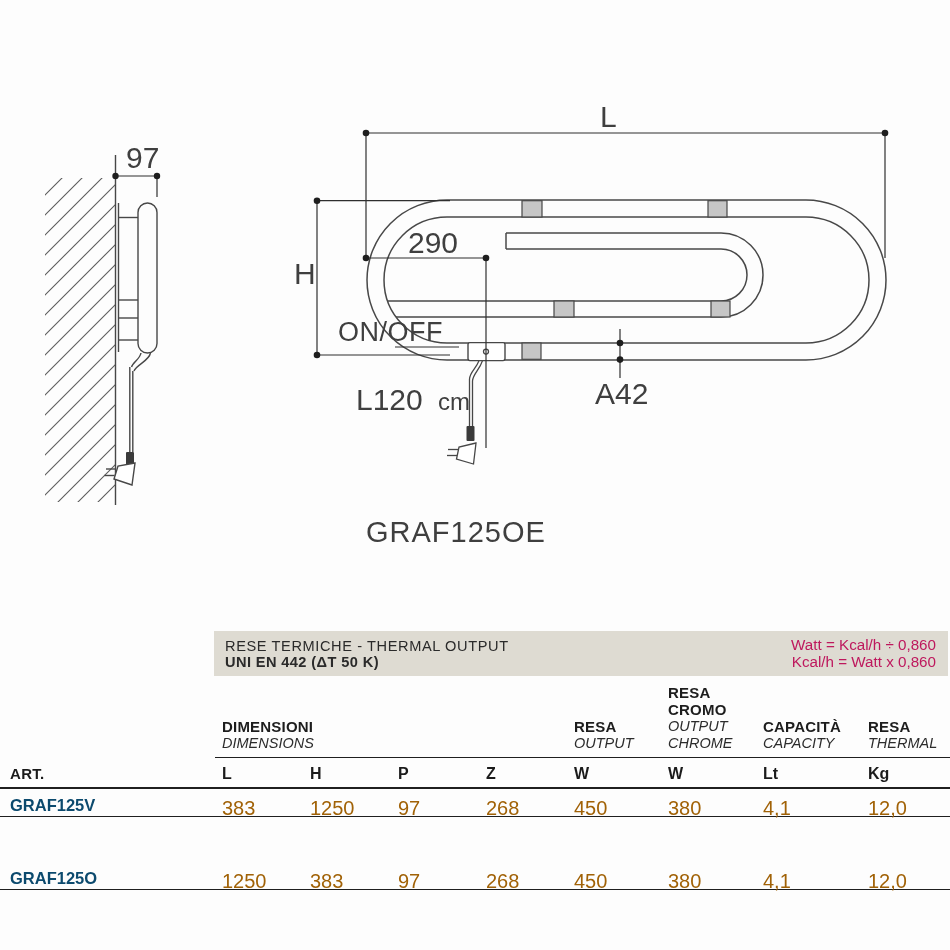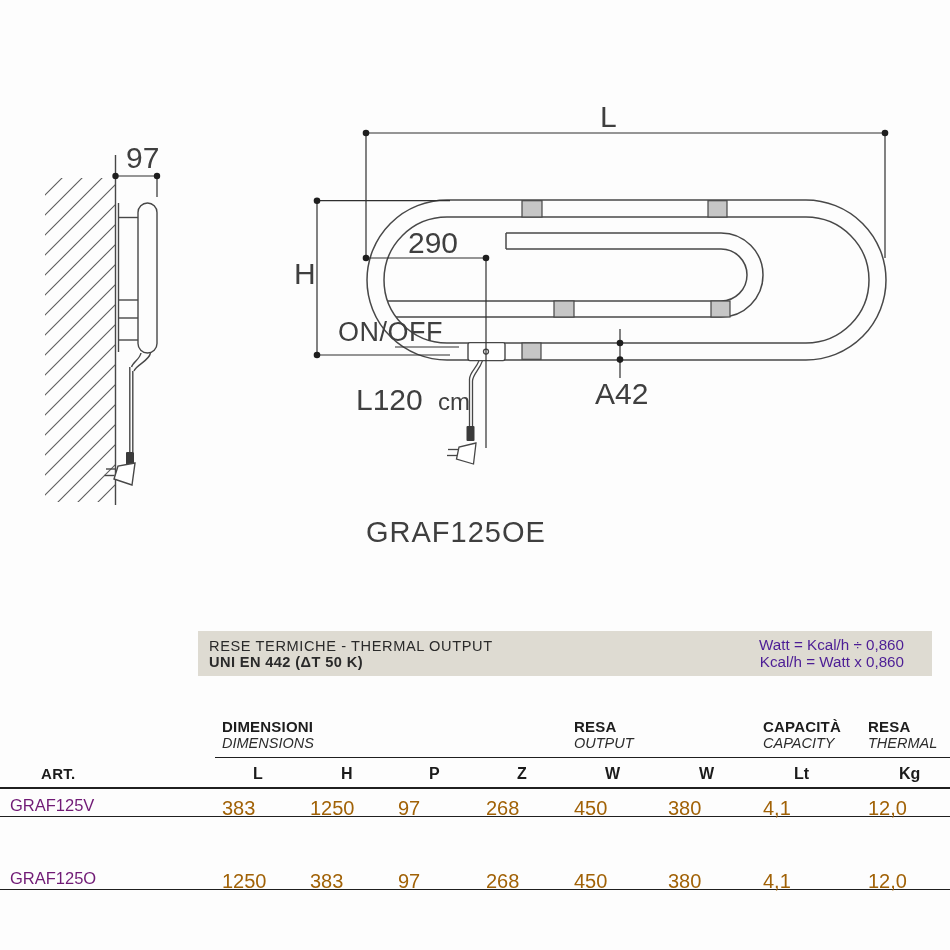--- a/index.html
+++ b/index.html
@@ -5,33 +5,33 @@
   html,body{margin:0;padding:0;}
   body{
     width:950px;height:950px;position:relative;background:#fdfdfd;
     font-family:"Liberation Sans", sans-serif;color:#222;overflow:hidden;
   }
   svg text{font-family:"Liberation Sans", sans-serif;fill:#3f3f3f;}
   .drawing{position:absolute;left:0;top:0;}
   
   .spec{position:absolute;left:0;top:0;width:950px;height:950px;}
   .bar{
-    position:absolute;left:198px;top:631px;width:734px;height:45px;
+    position:absolute;left:214px;top:631px;width:734px;height:45px;
     display:flex;justify-content:space-between;align-items:center;
   }
   .bar-left{padding-left:11px;line-height:16px;font-size:14.6px;letter-spacing:.6px;color:#2a2a2a;}
   .bar-left .b2{font-weight:bold;letter-spacing:.4px;}
-  .bar-right{padding-right:28px;text-align:right;line-height:16.5px;font-size:15.2px;color:#4c1d95;}
+  .bar-right{padding-right:12px;text-align:right;line-height:16.5px;font-size:15.2px;color:#be185d;}
   .grp{position:absolute;line-height:17px;}
   .g-it{font-weight:bold;font-size:15px;color:#1d1d1d;letter-spacing:.2px;}
   .g-en{font-style:italic;font-size:14.5px;color:#2c2c2c;}
   .rule{position:absolute;background:#1f1f1f;}
-  .colhead{position:absolute;top:765px;font-weight:bold;font-size:16px;color:#1b1b1b;margin-left:31px;}
+  .colhead{position:absolute;top:765px;font-weight:bold;font-size:16px;color:#1b1b1b;}
   .cell{position:absolute;font-size:20px;color:#a16207;}
-  .art{font-weight:normal;font-size:16.5px;color:#701a75;}
+  .art{font-weight:bold;font-size:16.5px;color:#0c4a6e;}
   .note{position:absolute;left:10px;font-size:15.5px;line-height:18px;color:#272727;}
 </style>
 </head>
 <body>
 
 <svg class="drawing" width="950" height="620" viewBox="0 0 950 620">
   <defs>
     <clipPath id="hatchclip">
         <rect x="45" y="178" width="70" height="324"></rect>
       </clipPath>
@@ -162,20 +162,24 @@
     </div>
   </div>
 
   <div class="grp" style="left:222px;top:718px;">
     <div class="g-it">DIMENSIONI</div>
     <div class="g-en">DIMENSIONS</div>
   </div>
   <div class="grp" style="left:574px;top:718px;">
     <div class="g-it">RESA</div>
     <div class="g-en">OUTPUT</div>
+  </div>
+  <div class="grp" style="left:668px;top:684px;width:72px;">
+    <div class="g-it">RESA CROMO</div>
+    <div class="g-en">OUTPUT CHROME</div>
   </div>
   <div class="grp" style="left:763px;top:718px;">
     <div class="g-it">CAPACITÀ</div>
     <div class="g-en">CAPACITY</div>
   </div>
   <div class="grp" style="left:868px;top:718px;">
     <div class="g-it">RESA</div>
     <div class="g-en">THERMAL</div>
   </div>
 

